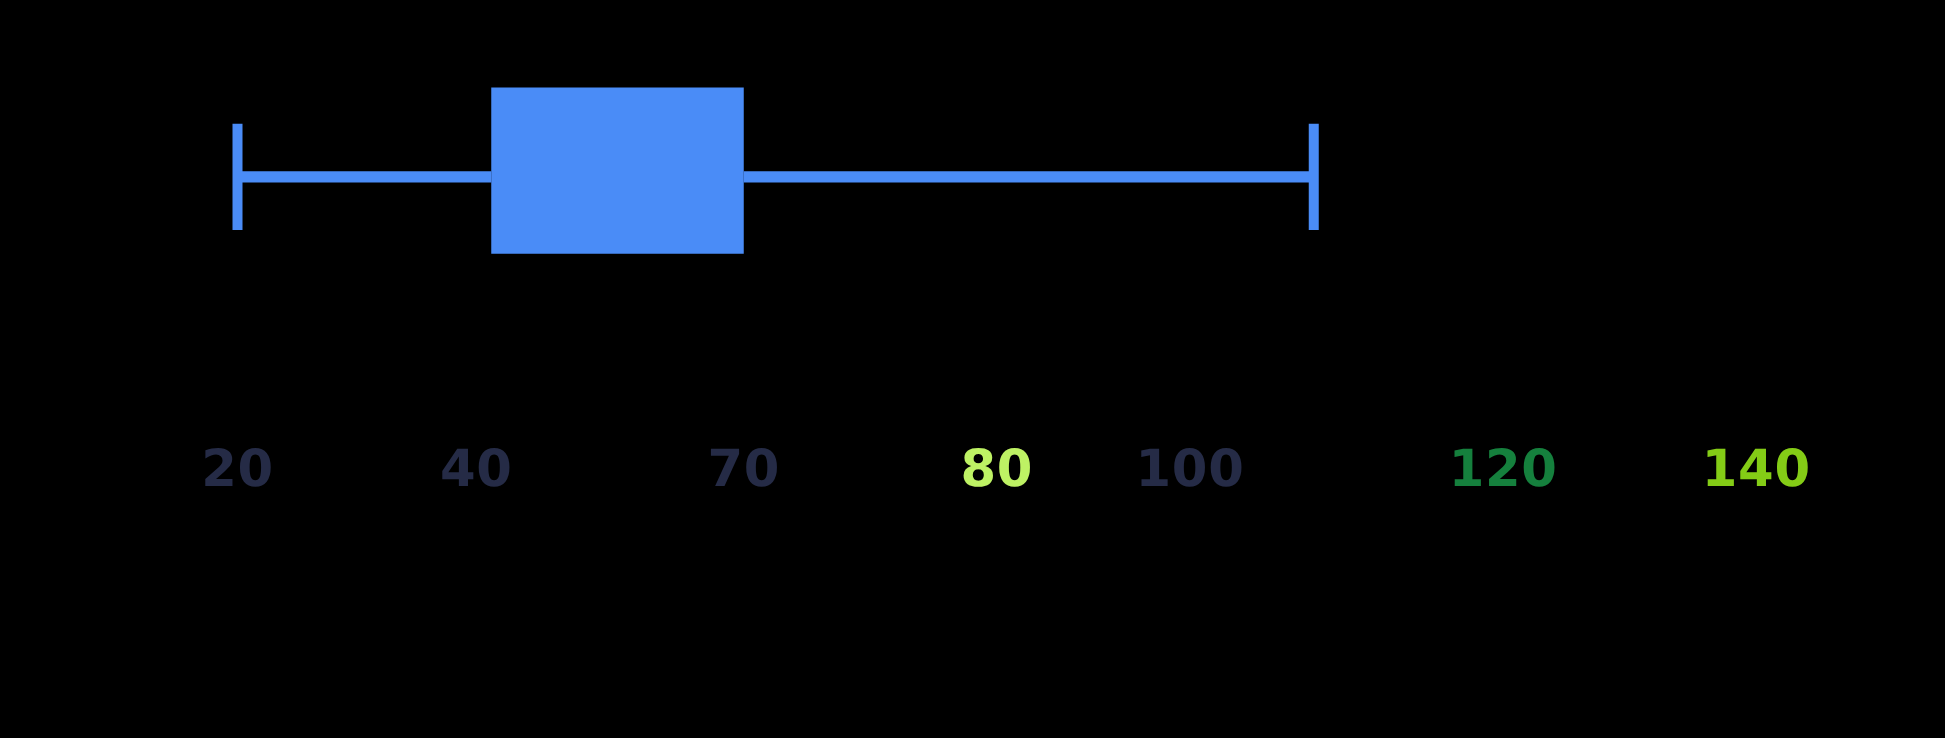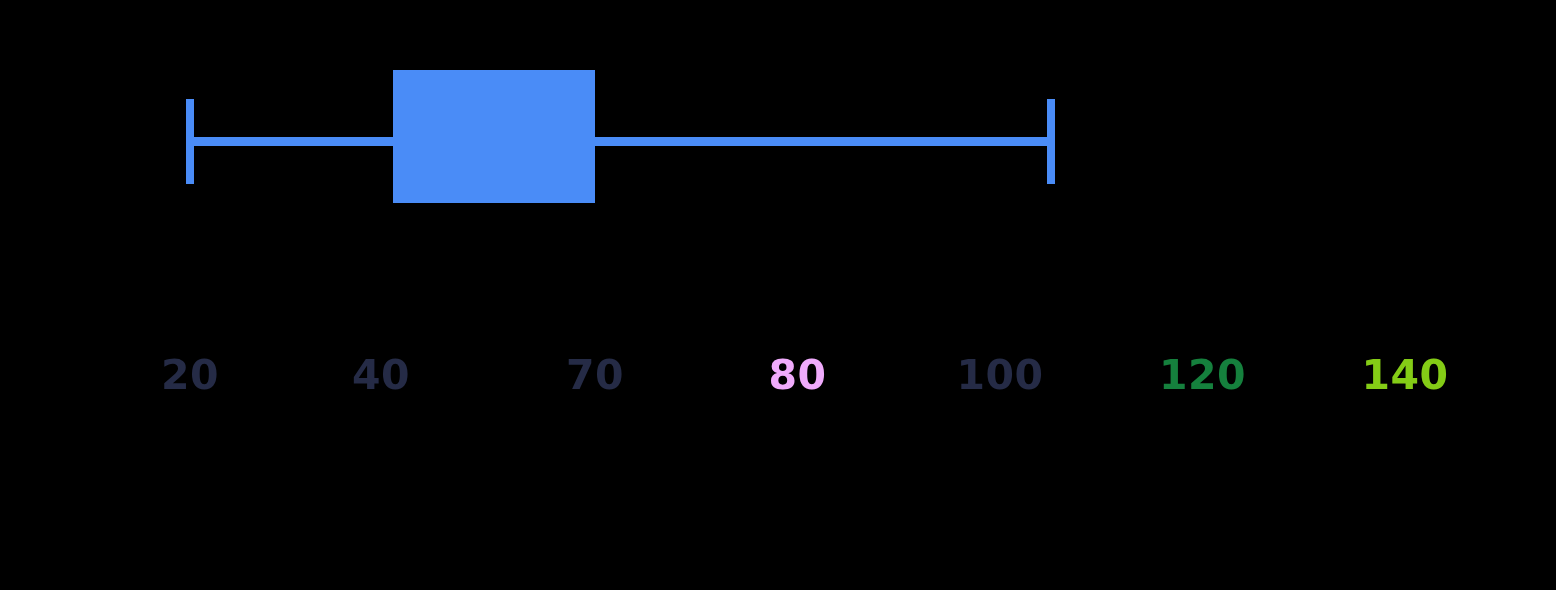--- a/index.html
+++ b/index.html
@@ -55,18 +55,18 @@
     <div class="whisker-cap" id="cap-min" style="left: 186px; width: 8px; top: 99px; height: 85px; background: rgb(74, 140, 247);"></div>
     <div class="whisker-line" id="line-lower" style="left: 190px; width: 202.5px; top: 137px; height: 9px; background: rgb(74, 140, 247);"></div>
     <div class="iqr-box" id="iqr-box" style="left: 392.5px; width: 202.5px; top: 70px; height: 133px; background: rgb(74, 140, 247);"></div>
     <div class="whisker-line" id="line-upper" style="left: 595px; width: 455.625px; top: 137px; height: 9px; background: rgb(74, 140, 247);"></div>
     <div class="whisker-cap" id="cap-max" style="left: 1046.62px; width: 8px; top: 99px; height: 85px; background: rgb(74, 140, 247);"></div>
   </div>
   <div class="axis" id="x-axis">
       <span class="tick-label" style="left: 190px; color: rgb(37, 43, 70);">20</span>
       <span class="tick-label" style="left: 381px; color: rgb(37, 43, 70);">40</span>
       <span class="tick-label" style="left: 595px; color: rgb(37, 43, 70);">70</span>
-      <span class="tick-label" style="left: 797.5px; color: #f0abfc;">80</span>
-      <span class="tick-label" style="left: 1000px; color: rgb(37, 43, 70);">100</span>
+      <span class="tick-label" style="left: 797.5px; color: #bef264;">80</span>
+      <span class="tick-label" style="left: 952px; color: rgb(37, 43, 70);">100</span>
       <span class="tick-label" style="left: 1202.5px; color: #15803d;">120</span>
       <span class="tick-label" style="left: 1405px; color: #84cc16;">140</span>
     </div>
 </div>
 
 </body></html>

